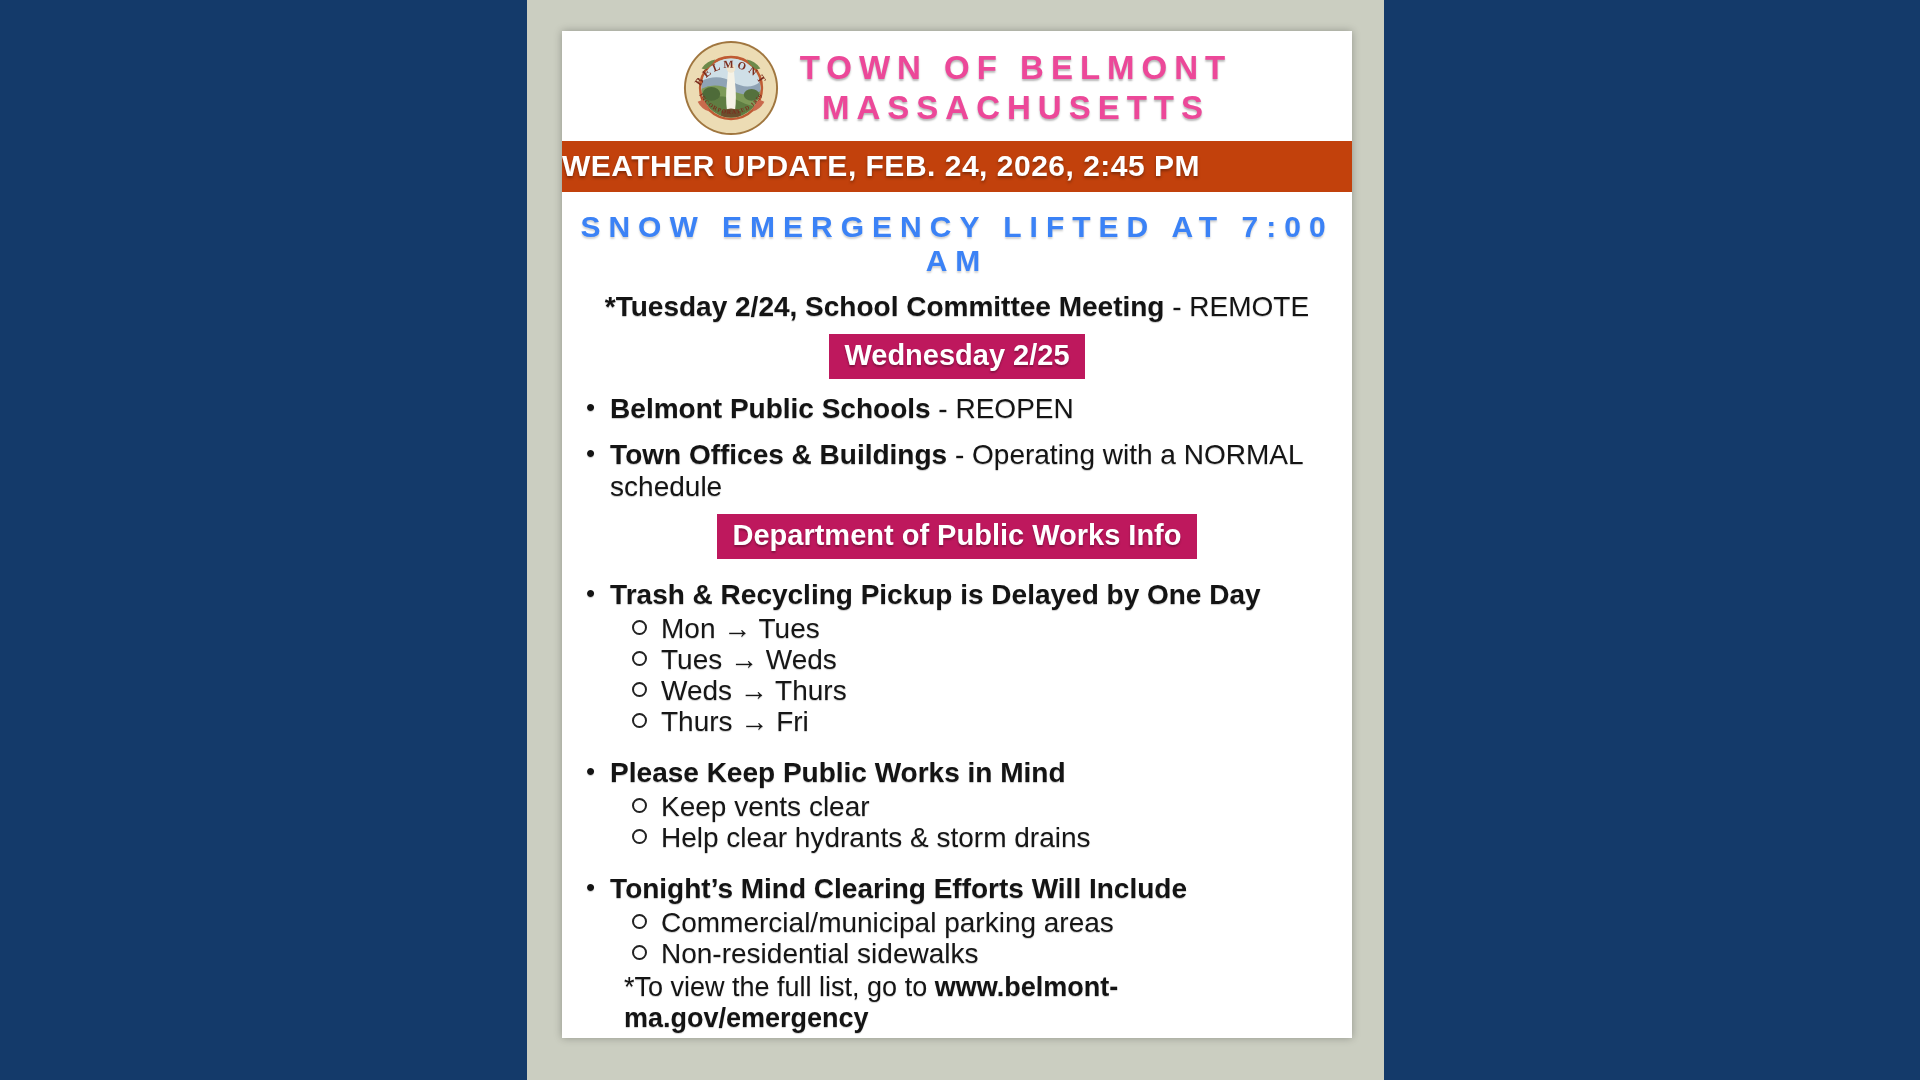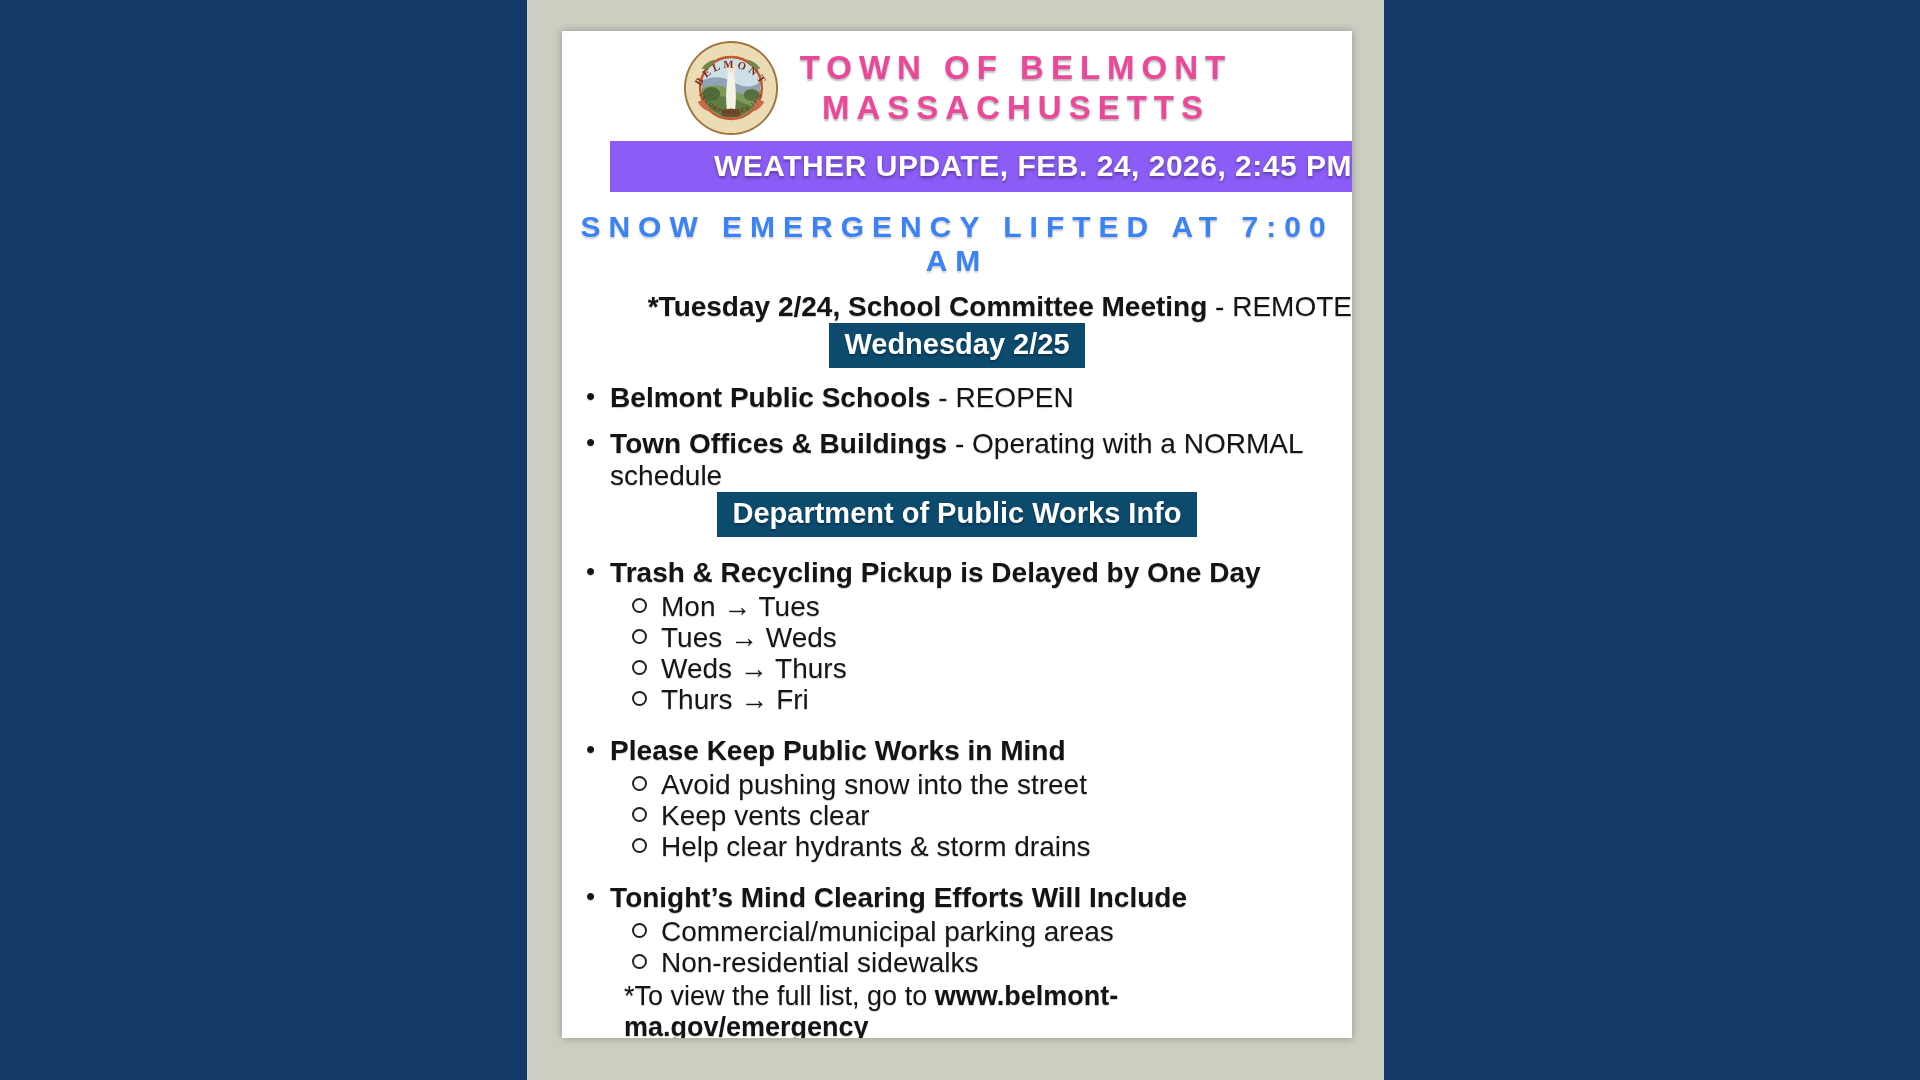--- a/index.html
+++ b/index.html
@@ -26,40 +26,39 @@
     gap:20px;padding:8px 10px 4px;
   }
   .seal{flex:0 0 auto;width:98px;height:98px;}
   .town-title{
     text-align:center;font-weight:bold;color:#ec4899;
     font-size:33px;letter-spacing:7px;line-height:1.22;
     text-shadow:0 2px 2px rgba(0,0,0,.28);
   }
   
   .banner{
-    background:#8b5cf6;color:#ffffff;font-weight:bold;
-    font-size:30px;text-align:right;padding:8px 0 9px;
+    background:#c2410c;color:#ffffff;font-weight:bold;
+    font-size:30px;text-align:left;padding:8px 0 9px;
     letter-spacing:.5px;
     text-shadow:0 2px 3px rgba(0,0,0,.35);
-    margin-left:48px;
   }
   
   .alert{
     margin-top:18px;text-align:center;
     color:#3b82f6;font-weight:bold;font-size:30px;letter-spacing:8px;
     text-shadow:0 2px 2px rgba(0,0,0,.18);
   }
   .meeting{
-    margin:13px 0 0;text-align:right;font-size:28px;color:#141414;
+    margin:13px 0 0;text-align:center;font-size:28px;color:#141414;
     text-shadow:0 1px 1px rgba(0,0,0,.22);
   }
   .meeting b{font-weight:bold;}
   .blue-badge{
-    align-self:center;background:#0c4a6e;color:#fff;font-weight:bold;
-    font-size:29px;padding:5px 15px 7px;margin-top:0;
+    align-self:center;background:#be185d;color:#fff;font-weight:bold;
+    font-size:29px;padding:5px 15px 7px;margin-top:11px;
     text-shadow:0 2px 2px rgba(0,0,0,.3);
   }
   
   .bullet-row{
     display:flex;align-items:baseline;gap:15px;
     margin:14px 0 0 24px;font-size:28px;color:#141414;
     text-shadow:0 1px 1px rgba(0,0,0,.22);
   }
   .bullet-row .dot{flex:0 0 auto;font-size:26px;line-height:1;position:relative;top:-2px;}
   .bullet-row .txt b{font-weight:bold;}
@@ -171,24 +170,20 @@
         </div>
     </div>
 
     <div class="bullet-row section-title">
       <span class="dot">•</span>
       <span class="txt">Please Keep Public Works in Mind</span>
     </div>
     <div class="sub-list">
       <div class="sub-row">
           <span class="circ"></span>
-          <span>Avoid pushing snow into the street</span>
-        </div>
-      <div class="sub-row">
-          <span class="circ"></span>
           <span>Keep vents clear</span>
         </div>
       <div class="sub-row">
           <span class="circ"></span>
           <span>Help clear hydrants &amp; storm drains</span>
         </div>
     </div>
 
     <div class="bullet-row section-title">
       <span class="dot">•</span>

